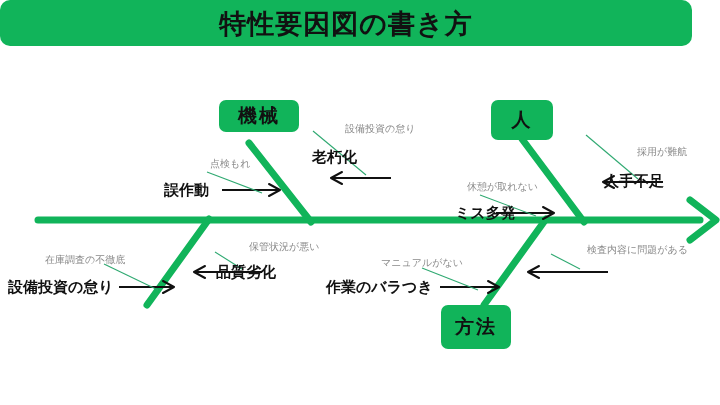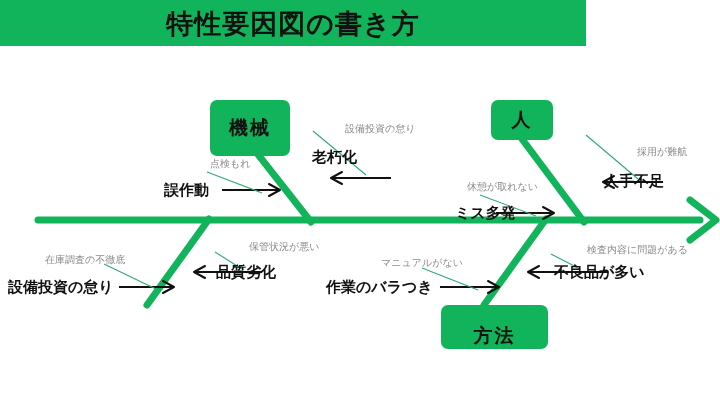--- a/index.html
+++ b/index.html
@@ -11,23 +11,23 @@
     overflow:hidden;
   }
   #page {
     position:relative;
     width:720px; height:405px;
     background:#ffffff;
   }
   
   #header-banner {
     position:absolute; left:0; top:0;
-    width:586px; height:46px;
+    width:692px; height:46px;
     background:#11b45a;
-    display:flex; align-items:center; justify-content:center;
+    display:flex; align-items:center; justify-content:center;border-radius:10px;
   }
   #header-title {
     font-size:27px;
     font-weight:bold;
     color:#111111;
     letter-spacing:1px;
     line-height:1;
   }
   
   #diagram-svg {
@@ -130,30 +130,30 @@
     </g>
     <line x1="551" y1="254" x2="580" y2="269" stroke="#2fa971" stroke-width="1.1"></line>
 
     <g>
       <line x1="440" y1="287" x2="497" y2="287" stroke="#111111" stroke-width="2"></line>
       <polyline points="488,281 499,287 488,293" fill="none" stroke="#111111" stroke-width="2" stroke-linecap="round" stroke-linejoin="round"></polyline>
     </g>
     <line x1="422" y1="268" x2="478" y2="290" stroke="#2fa971" stroke-width="1.1"></line>
   </svg>
 
-  <div class="cat-box" style="left:210px; top:100px; width:80px; height:56px;">
+  <div class="cat-box" style="left:219px; top:100px; width:80px; height:32px;">
     <span>機械</span>
   </div>
 
   <div class="cat-box" style="left:491px; top:100px; width:62px; height:40px;">
     <span>人</span>
   </div>
 
 
-  <div class="cat-box" style="left:441px; top:305px; width:107px; height:44px;align-items:flex-end;">
+  <div class="cat-box" style="left:441px; top:305px; width:70px; height:44px;">
     <span>方法</span>
   </div>
 
   <div class="cause-minor" style="left:312px; top:124px;">設備投資の怠り</div>
   <div class="cause-major" style="left:312px; top:150px;">老朽化</div>
 
   <div class="cause-minor" style="left:177px; top:159px;">点検もれ</div>
   <div class="cause-major" style="left:164px; top:183px;">誤作動</div>
 
   <div class="cause-minor" style="left:604px; top:147px;">採用が難航</div>
@@ -162,18 +162,17 @@
   <div class="cause-minor" style="left:434px; top:182px;">休憩が取れない</div>
   <div class="cause-major" style="left:455px; top:206px;">ミス多発</div>
 
   <div class="cause-minor" style="left:216px; top:242px;">保管状況が悪い</div>
   <div class="cause-major" style="left:216px; top:265px;">品質劣化</div>
 
   <div class="cause-minor" style="left:12px; top:255px;">在庫調査の不徹底</div>
   <div class="cause-major" style="left:8px; top:280px;">設備投資の怠り</div>
 
   <div class="cause-minor" style="left:554px; top:245px;">検査内容に問題がある</div>
-  <div class="cause-major" style="left:554px; top:265px;">不良品が多い</div>
 
   <div class="cause-minor" style="left:348px; top:258px;">マニュアルがない</div>
   <div class="cause-major" style="left:326px; top:280px;">作業のバラつき</div>
 
 </div>
 
 </body></html>

